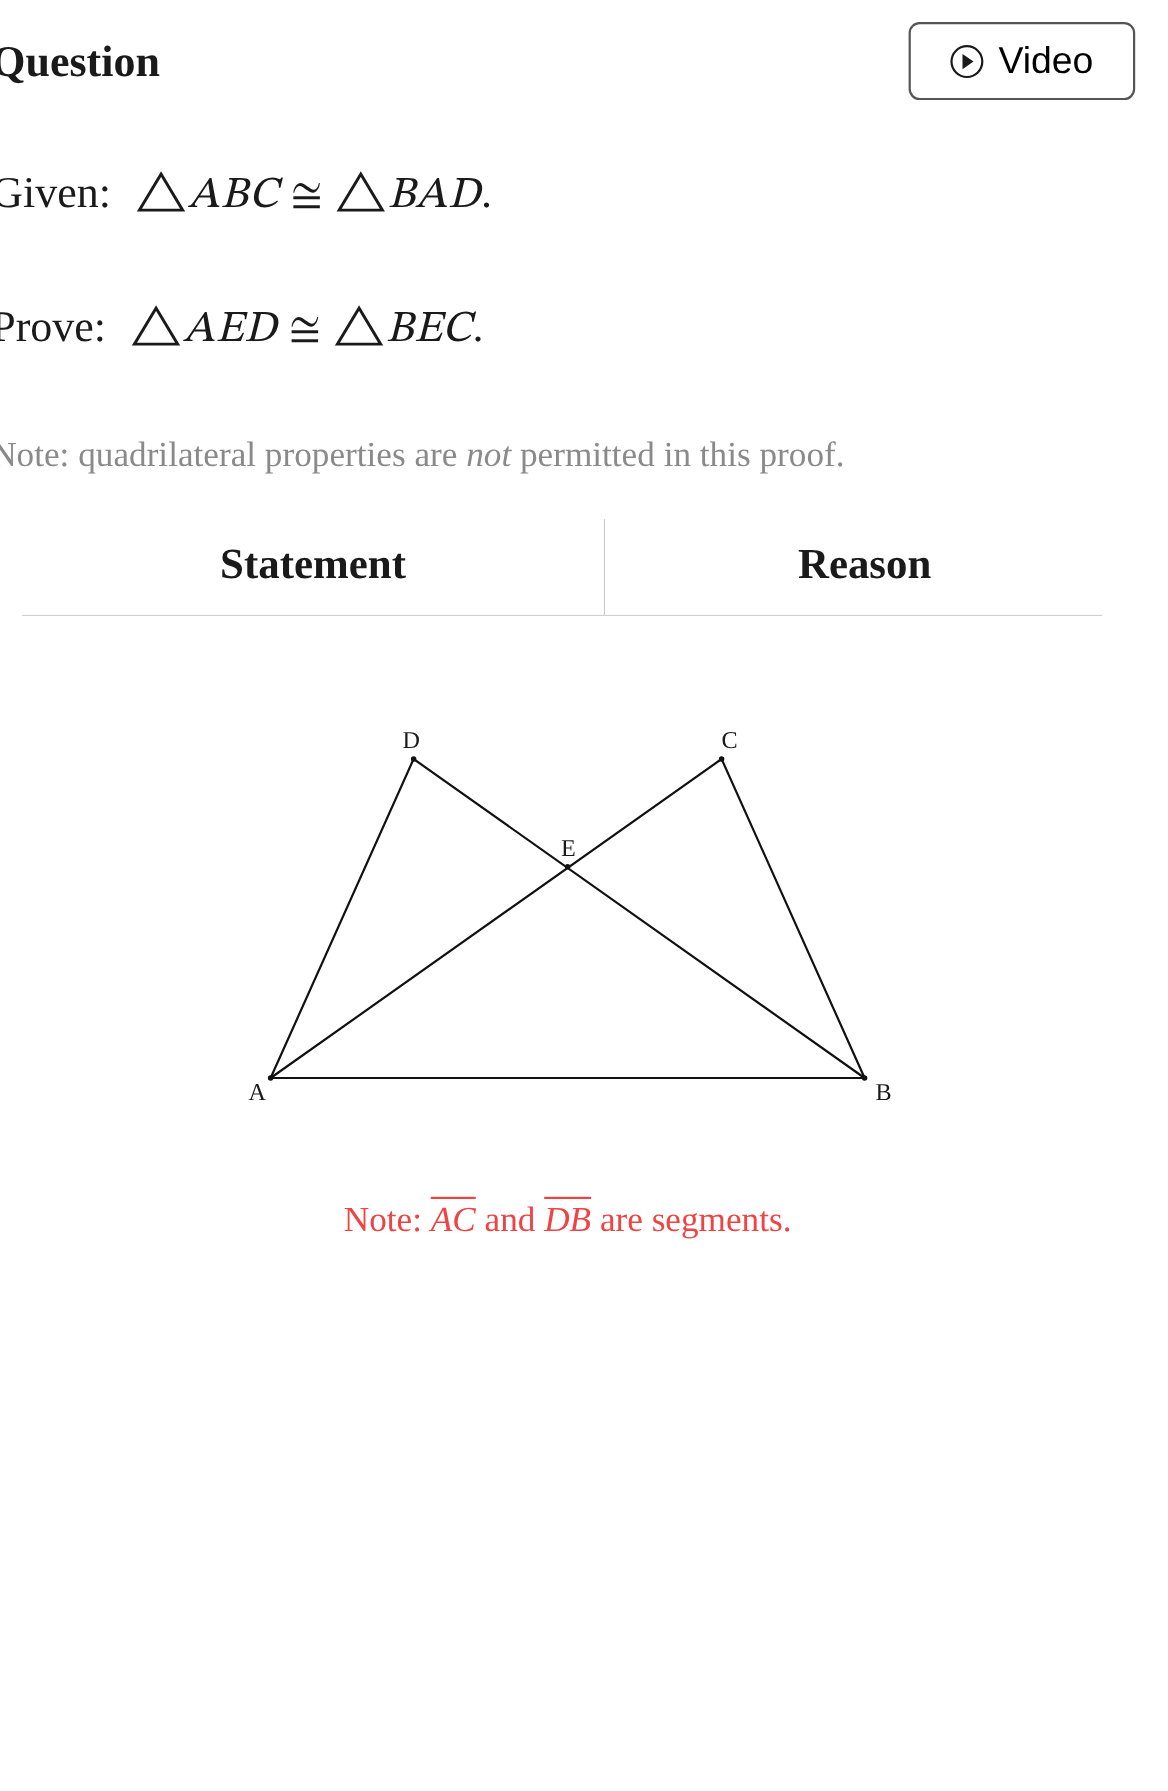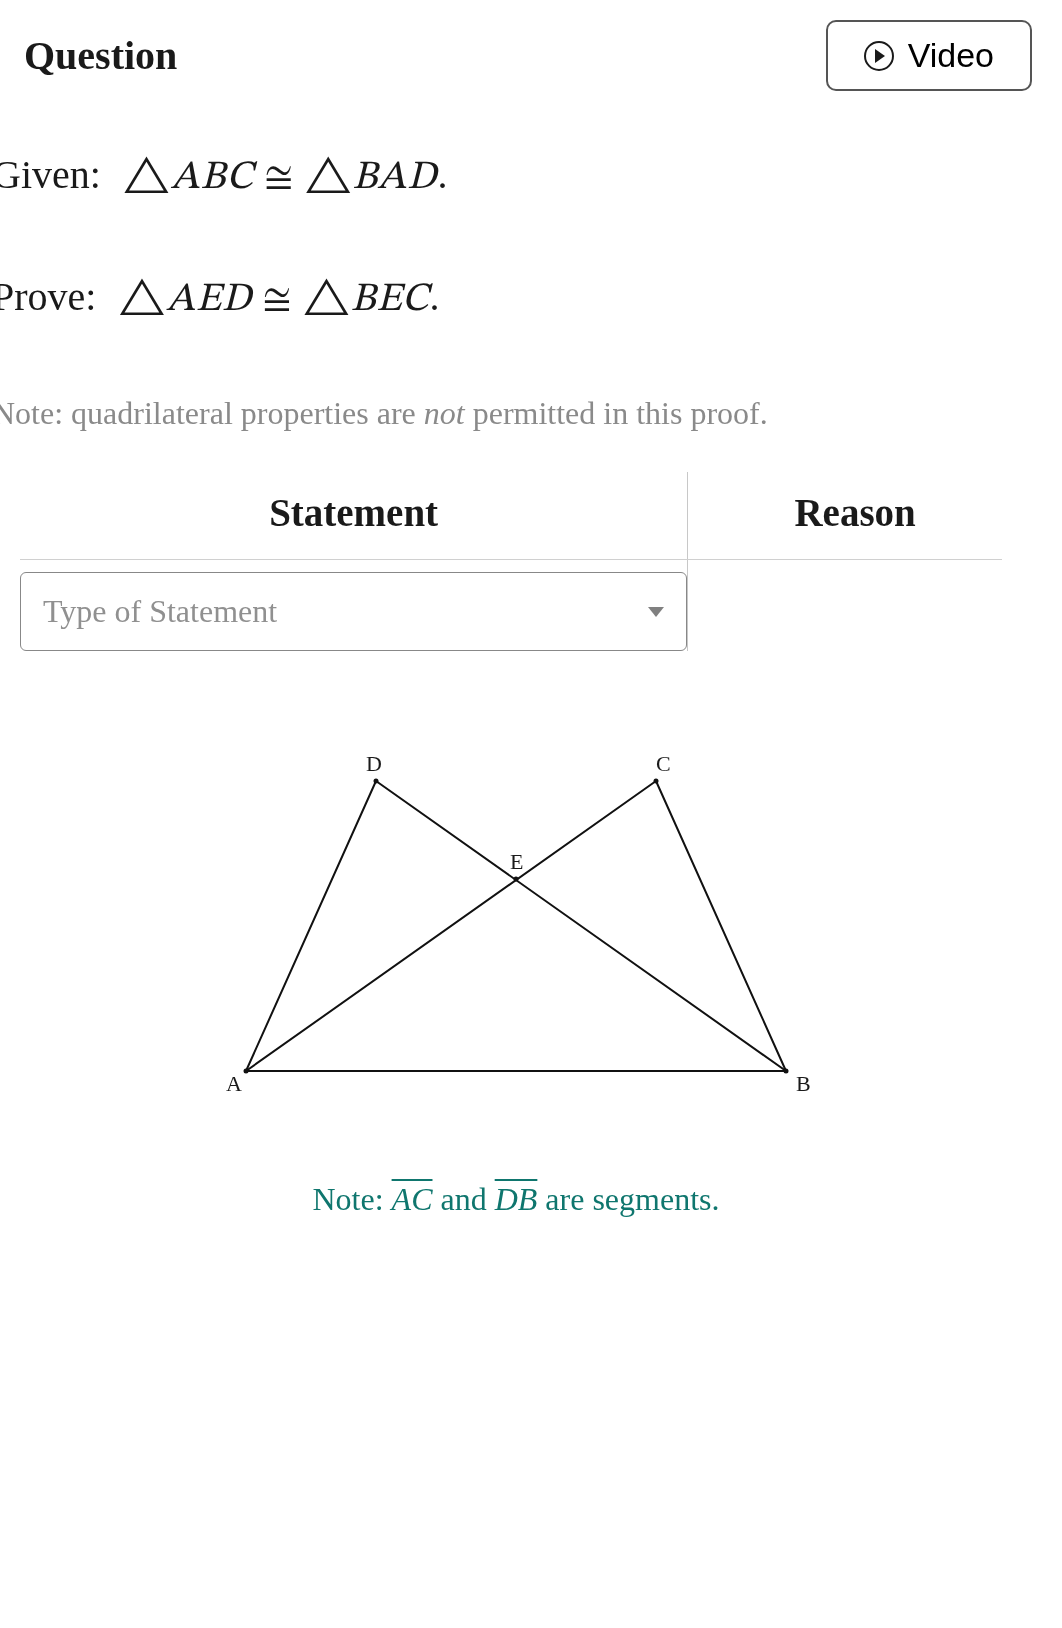--- a/index.html
+++ b/index.html
@@ -13,21 +13,20 @@
   }
   .page {
     padding: 20px 30px 40px 0;
     position: relative;
   }
   .header-row {
     display: flex;
     justify-content: space-between;
     align-items: center;
     margin-bottom: 60px;
-    margin-left: 32px;
   }
   .question-title {
     font-size: 40px;
     font-weight: bold;
     margin: 0;
     margin-left: -8px;
   }
   .video-btn {
     border: 2px solid #555;
     border-radius: 10px;
@@ -149,21 +148,21 @@
   }
   .figure-wrap {
     display: flex;
     justify-content: center;
     margin-top: 90px;
     margin-bottom: 60px;
   }
   .figure-note {
     text-align: center;
     font-size: 32px;
-    color: #0f766e;
+    color: #ef4444;
   }
   .seg {
     font-family: 'Cambria Math','Times New Roman', serif;
     font-style: italic;
     text-decoration: overline;
     text-decoration-thickness: 1.5px;
   }
   .diagram svg {
     display: block;
   }
@@ -199,29 +198,20 @@
   </p>
 
   <table class="proof-table">
     <thead>
       <tr>
         <th class="stmt-head">Statement</th>
         <th class="reason-head">Reason</th>
       </tr>
     </thead>
     <tbody>
-      <tr class="dropdown-row">
-        <td class="stmt-cell" style="border-right:1px solid #c8c8c8;">
-          <div class="dropdown">
-            <span>Type of Statement</span>
-            <span class="caret-down"></span>
-          </div>
-        </td>
-        <td class="reason-cell"></td>
-      </tr>
     </tbody>
   </table>
 
   <div class="figure-wrap">
     <div class="diagram">
       <svg width="660" height="380" viewBox="0 0 660 380">
         <g stroke="#111" stroke-width="2" fill="none" stroke-linecap="round" stroke-linejoin="round">
           <line x1="60" y1="330" x2="600" y2="330"></line>
           <line x1="60" y1="330" x2="190" y2="40"></line>
           <line x1="60" y1="330" x2="470" y2="40"></line>

